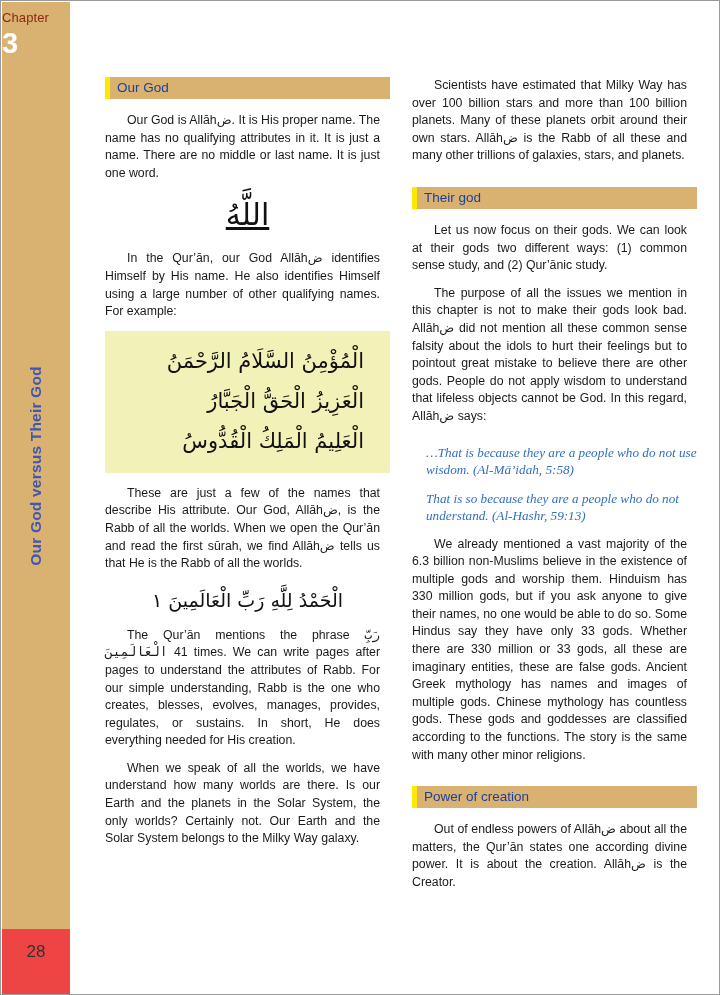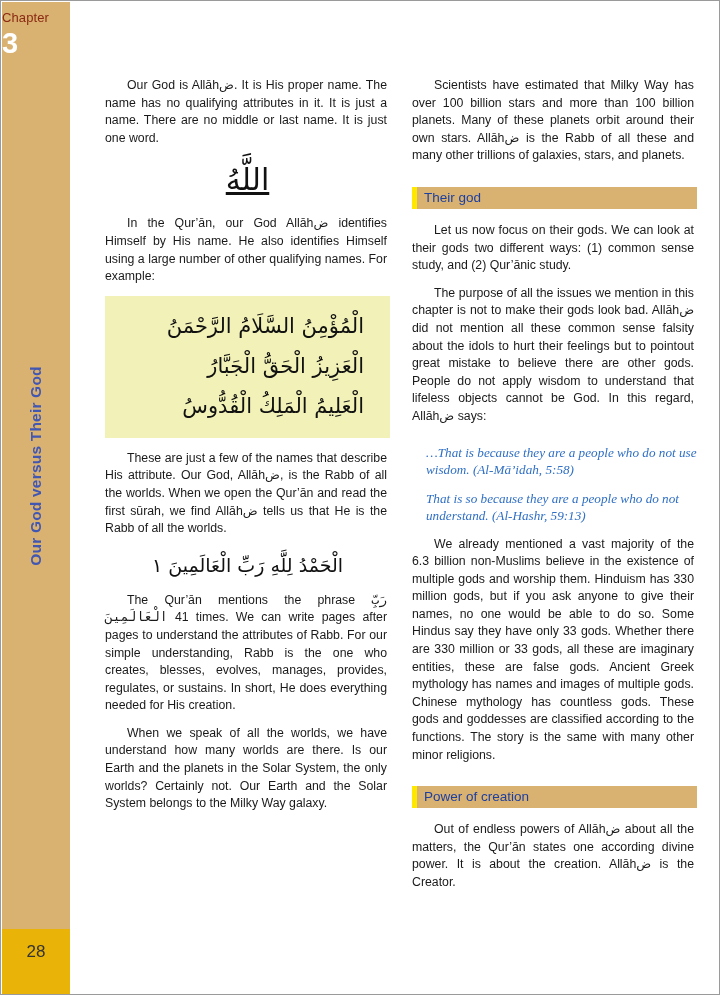--- a/index.html
+++ b/index.html
@@ -67,21 +67,21 @@
     font-weight: bold;
     color: #4257b2;
     letter-spacing: 0.2px;
   }
   .page-number-box {
     position: absolute;
     left: 1px;
     top: 928px;
     width: 68px;
     height: 65px;
-    background: #eab308;
+    background: #ef4444;
   }
   .page-number {
     position: absolute;
     left: 0;
     top: 13px;
     width: 68px;
     text-align: center;
     font-size: 17px;
     color: #333333;
   }
@@ -118,21 +118,21 @@
   }
   .section-head-label {
     font-size: 13.5px;
     color: #1c3fa0;
     padding-left: 7px;
     line-height: 22px;
   }
 
   
   p.body {
-    margin: 0 3px 10px 0;
+    margin: 0 10px 10px 0;
     font-size: 12.3px;
     line-height: 17.6px;
     color: #1a1a1a;
     text-align: justify;
     text-indent: 22px;
     hyphens: none;
   }
   p.body:last-child { margin-bottom: 0; }
 
   
@@ -210,20 +210,24 @@
 
   <div class="page-number-box">
     <div class="page-number">28</div>
   </div>
 
   <div class="content">
     <div class="columns">
 
       <div class="col">
 
+        <div class="section-head">
+          <div class="section-head-accent"></div>
+          <div class="section-head-label">Our God</div>
+        </div>
 
         <p class="body">Our God is Allāhض. It is His proper name. The name has no qualifying attributes in it. It is just a name. There are no middle or last name. It is just one word.</p>
 
         <div class="arabic-centered arabic-allah">اللَّهُ</div>
 
         <p class="body">In the Qur’ān, our God Allāhض identifies Himself by His name. He also identifies Himself using a large number of other qualifying names. For example:</p>
 
         <div class="arabic-names-box">
           <div class="arabic-names-row">الْمُؤْمِنُ  السَّلَامُ  الرَّحْمَنُ</div>
           <div class="arabic-names-row">الْعَزِيزُ  الْحَقُّ  الْجَبَّارُ</div>

